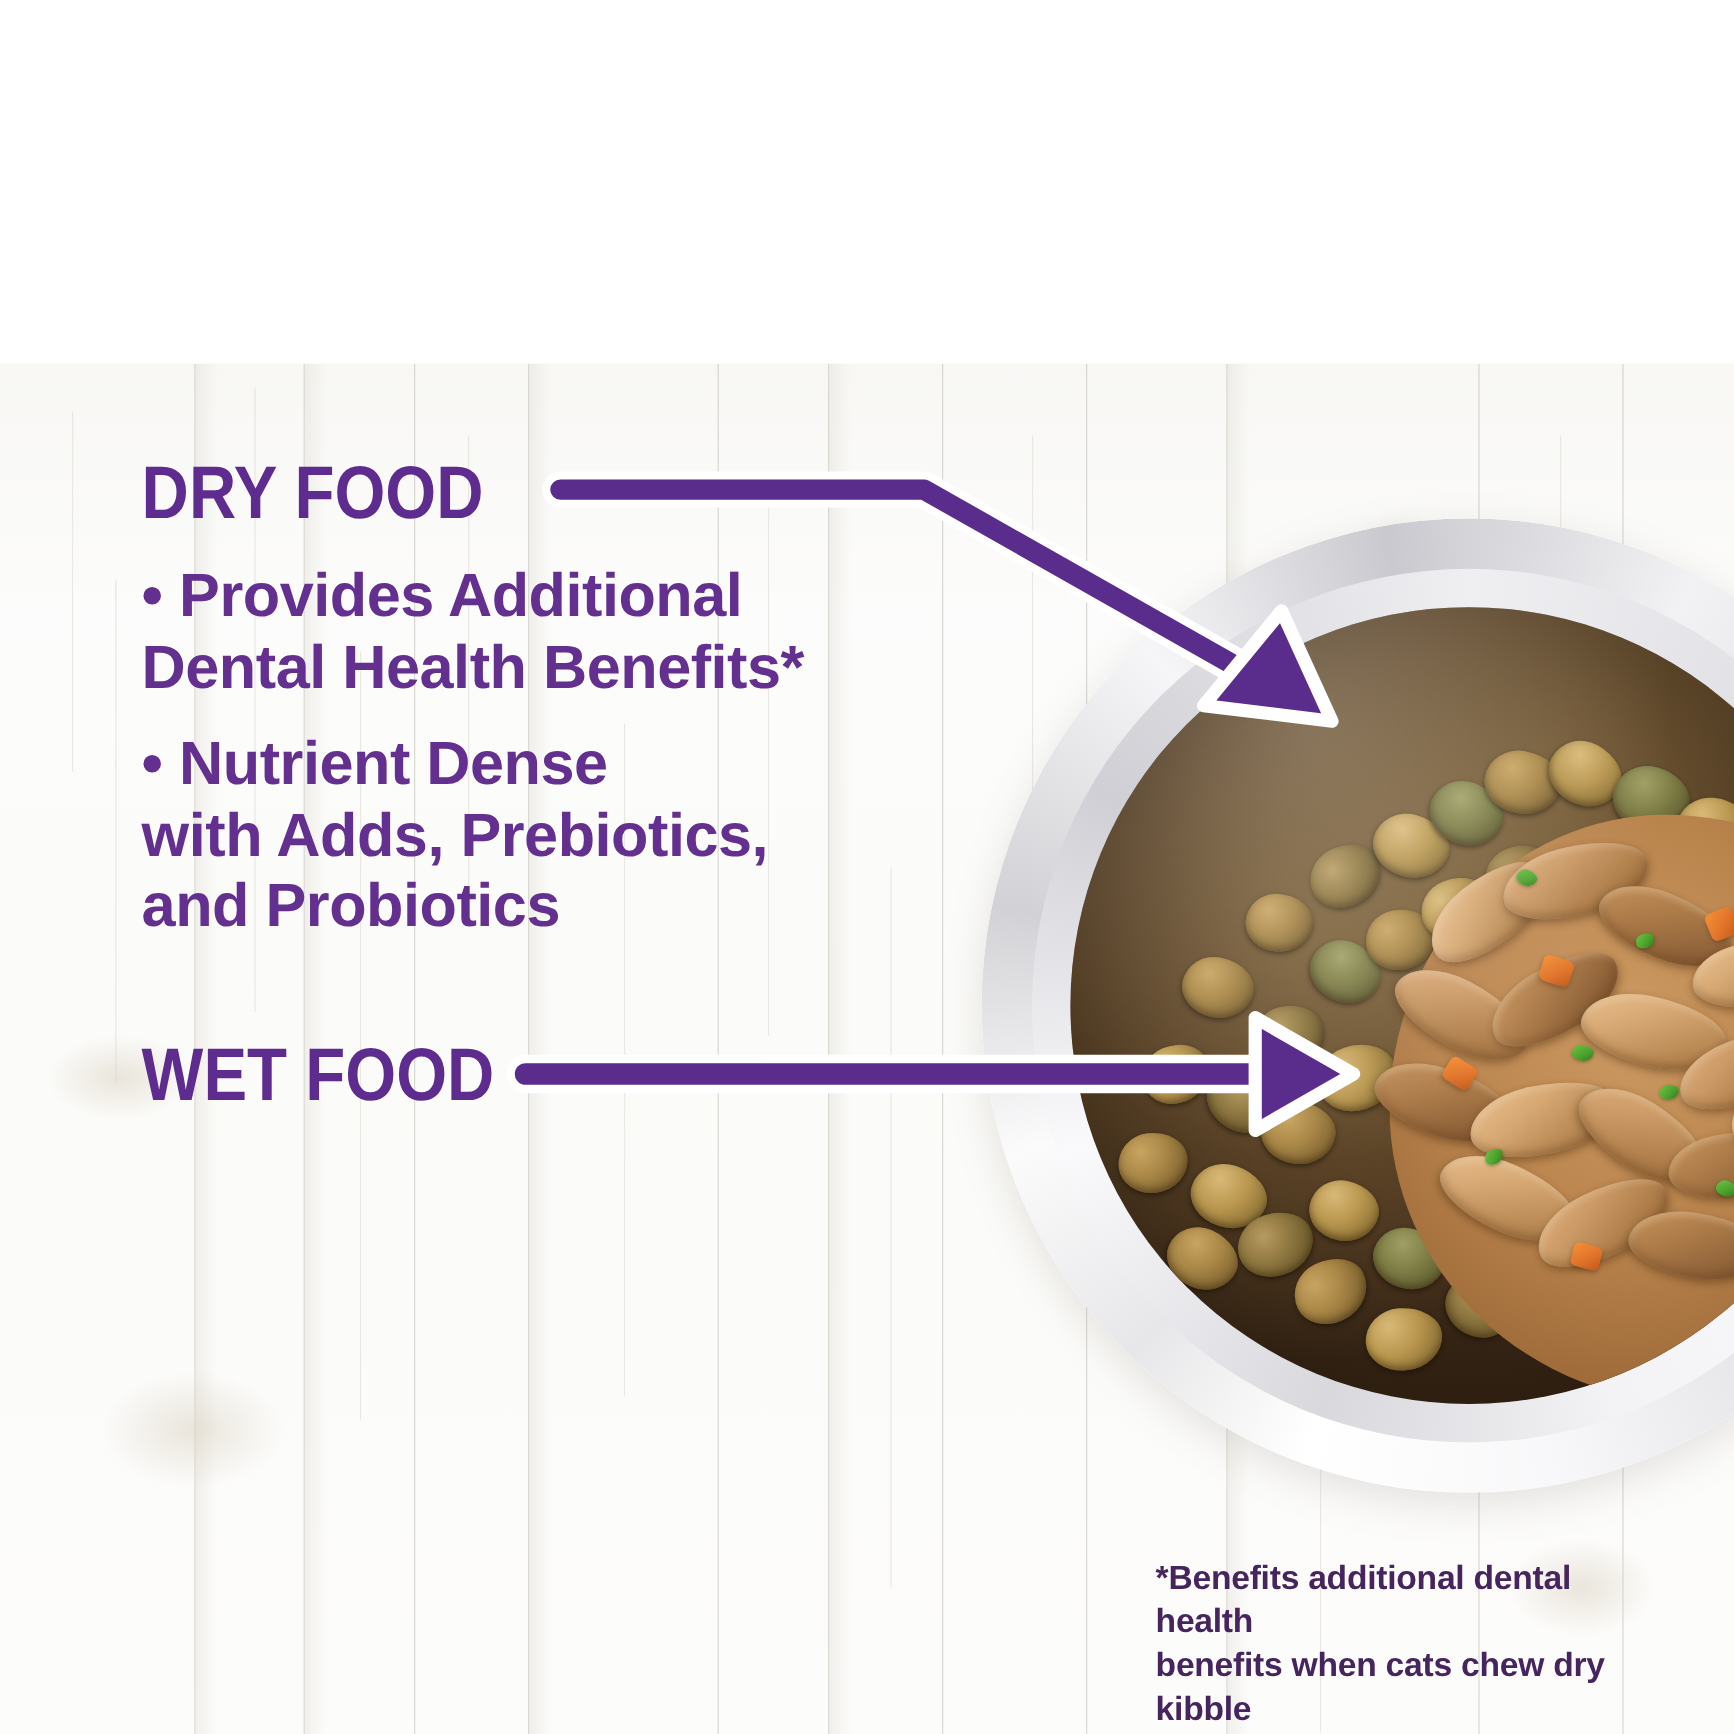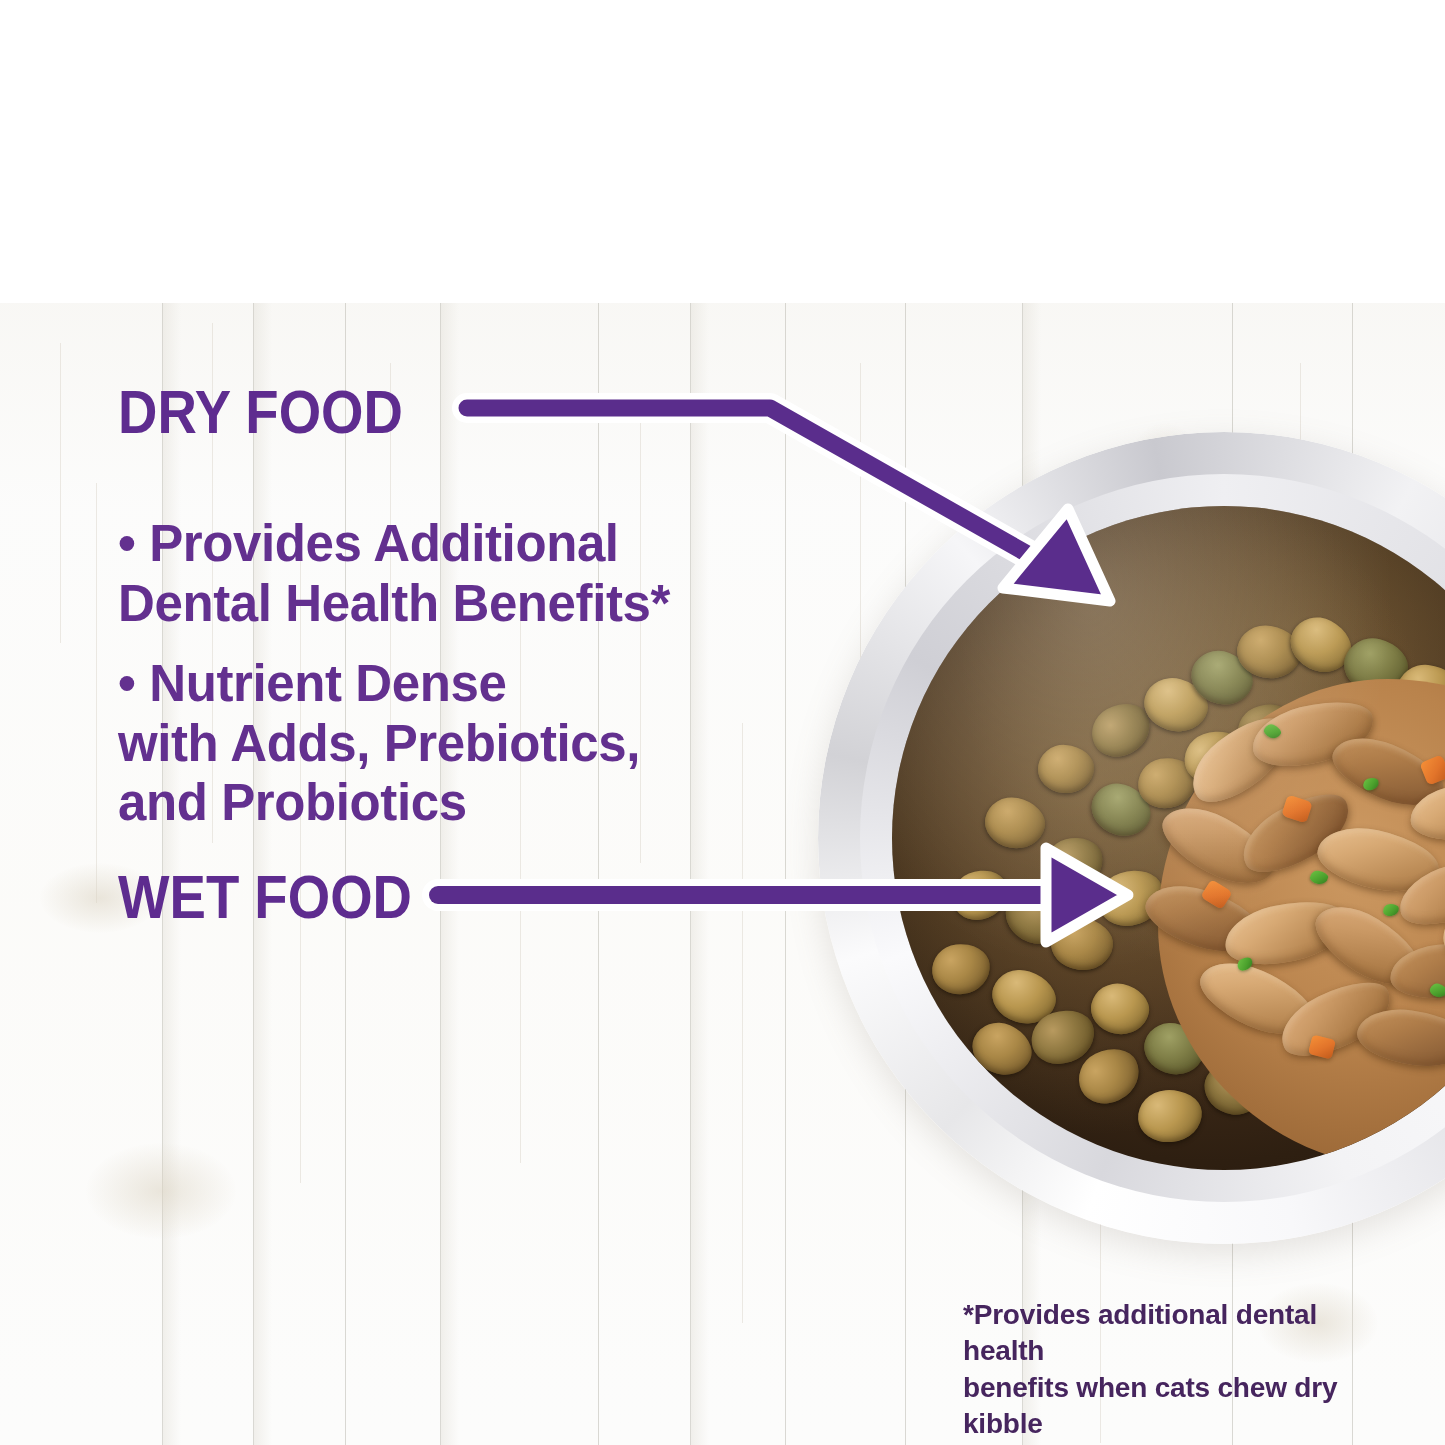--- a/index.html
+++ b/index.html
@@ -210,21 +210,20 @@
   }
   .bullet-block {
     position:absolute;
     color:#63308F;
     font-family:"Liberation Sans", sans-serif;
     font-weight:bold;
     font-size:51px;
     line-height:1.17;
     letter-spacing:-0.4px;
     white-space:pre-line;
-    margin-top:48px;
   }
 
   
   #arrows {
     position:absolute;
     left:0; top:0;
     width:1445px; height:1445px;
     pointer-events:none;
   }
 
@@ -387,16 +386,16 @@
       <polygon points="1110,601 1003,588 1068,509" fill="#5A2D8C" stroke="#ffffff" stroke-width="11" stroke-linejoin="round"></polygon>
     </g>
 
     <g>
       <path d="M 438 895 L 1082 895" stroke="#ffffff" stroke-width="32" fill="none" stroke-linecap="round"></path>
       <path d="M 438 895 L 1082 895" stroke="#5A2D8C" stroke-width="18" fill="none" stroke-linecap="round"></path>
       <polygon points="1128,895 1046,848 1046,942" fill="#5A2D8C" stroke="#ffffff" stroke-width="11" stroke-linejoin="round"></polygon>
     </g>
   </svg>
 
-  <div id="footnote">*Provides additional dental health
+  <div id="footnote">*Benefits additional dental health
 benefits when cats chew dry kibble</div>
 
 </div>
 
 </body></html>

